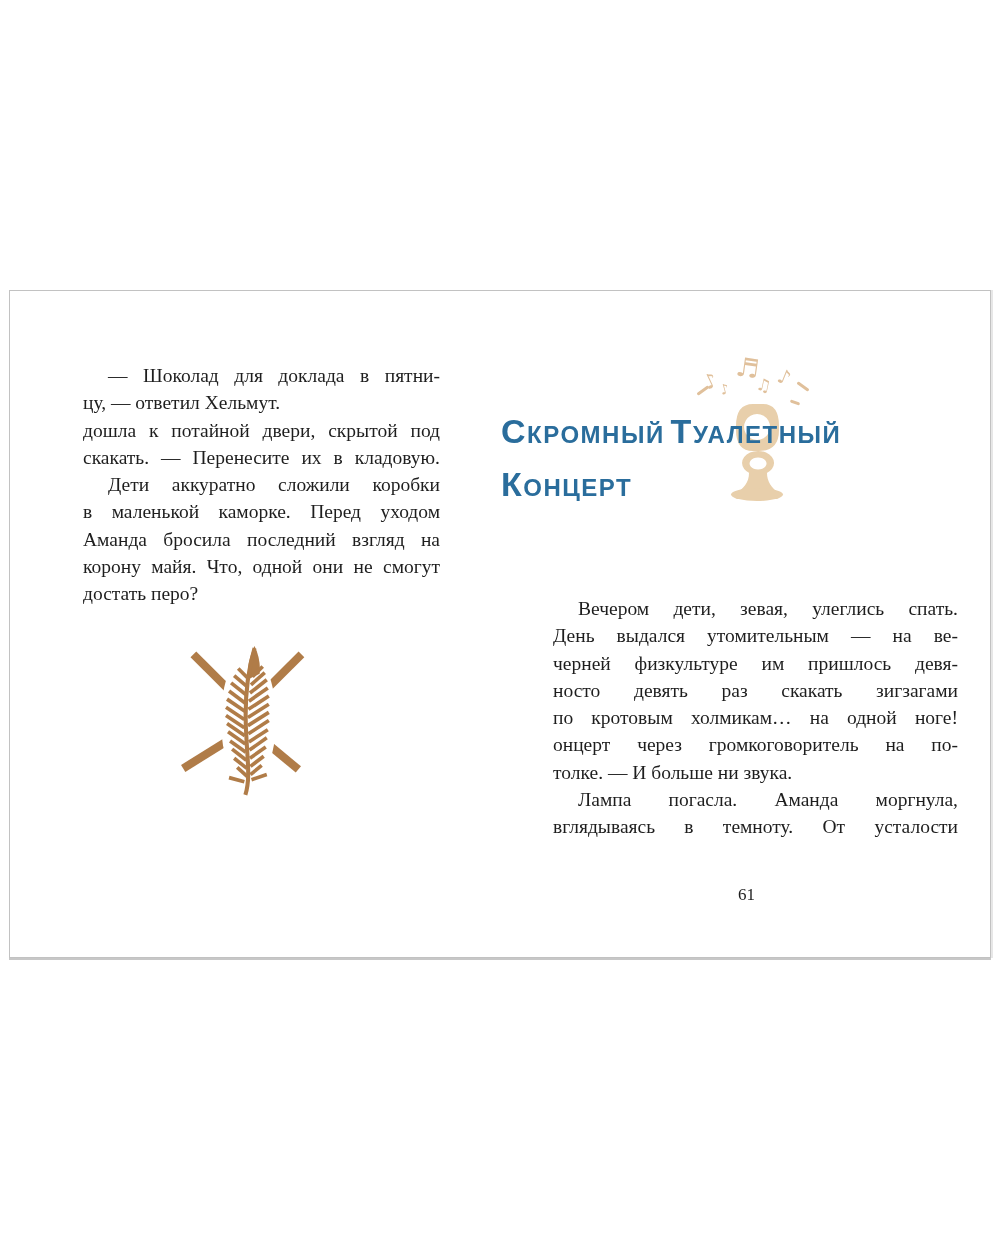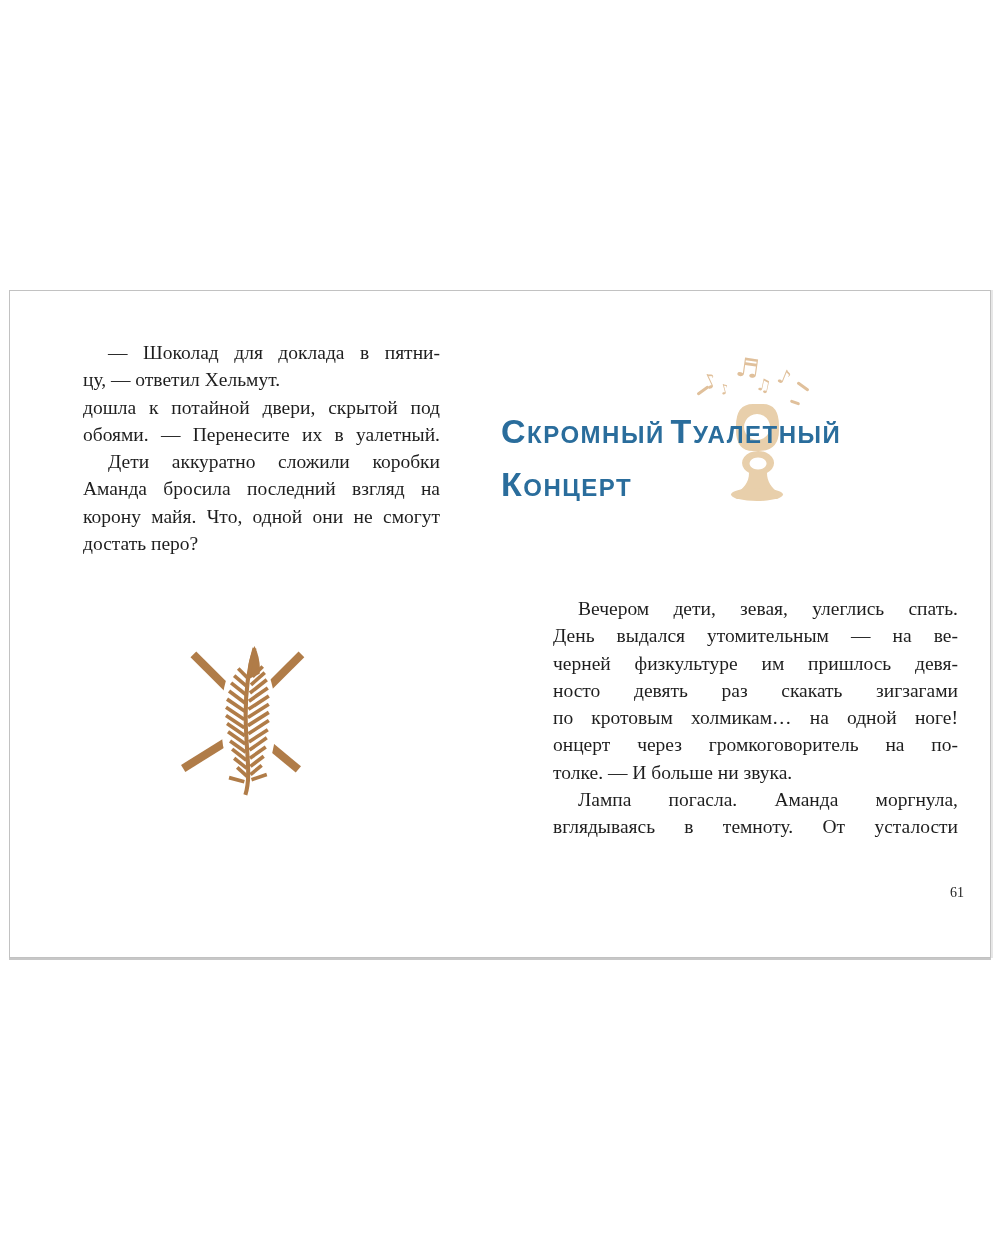--- a/index.html
+++ b/index.html
@@ -16,21 +16,21 @@
 
   .book-frame{
     position:absolute;left:9px;top:290px;width:982px;height:668px;
     background:#ffffff;
     border:1px solid var(--border-gray);
     box-shadow:0 2px 0 rgba(130,130,130,.45), 2px 0 0 rgba(160,160,160,.25);
   }
 
   
   .text-block{position:absolute;font-size:19.5px;line-height:27.3px;}
-  .text-left{left:73px;top:48px;width:357px;}
+  .text-left{left:73px;top:71px;width:357px;}
   .text-right{left:543px;top:304px;width:405px;}
   .line{text-align:justify;text-align-last:justify;white-space:normal;overflow:hidden;}
   .line.first{padding-left:25px;}
   .line.endline{text-align-last:left;}
 
   
   .ornament{position:absolute;left:170px;top:349px;width:145px;height:158px;}
 
   
   .chapter-title{
@@ -45,40 +45,41 @@
   .title-line .cap{text-transform:uppercase;}
 
   
   .toilet-wrap{position:absolute;left:689px;top:72px;width:110px;height:150px;z-index:1;}
   .notes-wrap{position:absolute;left:686px;top:66px;width:116px;height:56px;z-index:1;color:var(--notes-tan);}
   .note{position:absolute;font-family:"DejaVu Sans", sans-serif;}
   .note-dash{position:absolute;height:3px;background:var(--notes-tan);border-radius:2px;}
 
   
   .page-number{
-    position:absolute;left:463px;top:594px;width:491px;
-    text-align:right;font-size:14px;
+    position:absolute;left:491px;top:594px;width:491px;
+    text-align:center;font-size:17px;
   }
 </style>
 </head>
 <body>
 
 <div class="book-frame">
 
   <div class="text-block text-left">
       <div>
         <div class="line first">— Шоколад для доклада в пятни-</div>
         <div class="line endline">цу, — ответил Хельмут.</div>
       </div>
       <div>
         <div class="line">дошла к потайной двери, скрытой под</div>
-        <div class="line">обоями. — Перенесите их в уалетный.</div>
+        <div class="line">скакать. — Перенесите их в кладовую.</div>
       </div>
       <div>
         <div class="line first">Дети аккуратно сложили коробки</div>
+        <div class="line">в маленькой каморке. Перед уходом</div>
         <div class="line">Аманда бросила последний взгляд на</div>
         <div class="line">корону майя. Что, одной они не смогут</div>
         <div class="line endline">достать перо?</div>
       </div>
     </div>
 
   <svg class="ornament" viewBox="0 0 140 155">
     <g style="stroke:var(--ornament-bronze)" stroke-width="8" stroke-linecap="butt">
       <line x1="12" y1="14" x2="58" y2="60"></line>
       <line x1="118" y1="14" x2="74" y2="58"></line>

